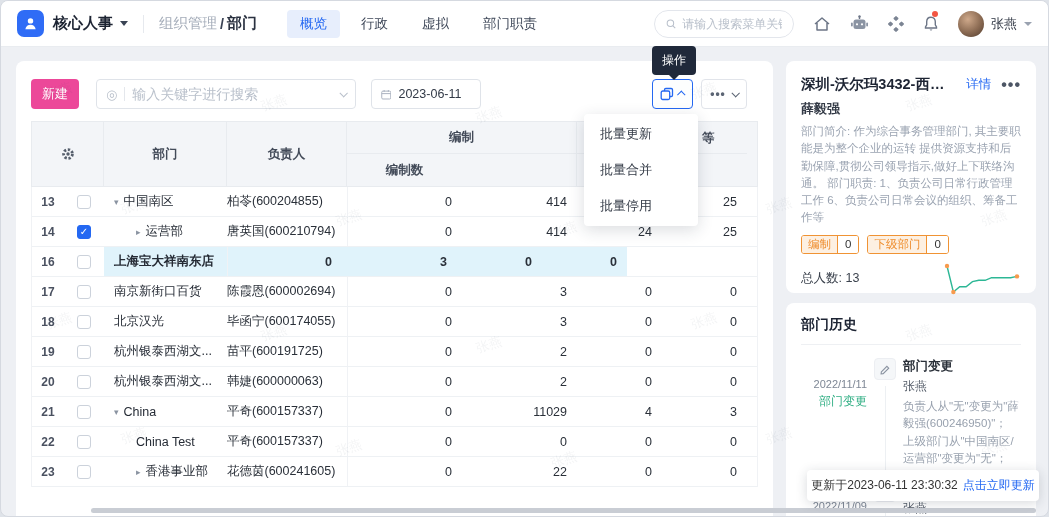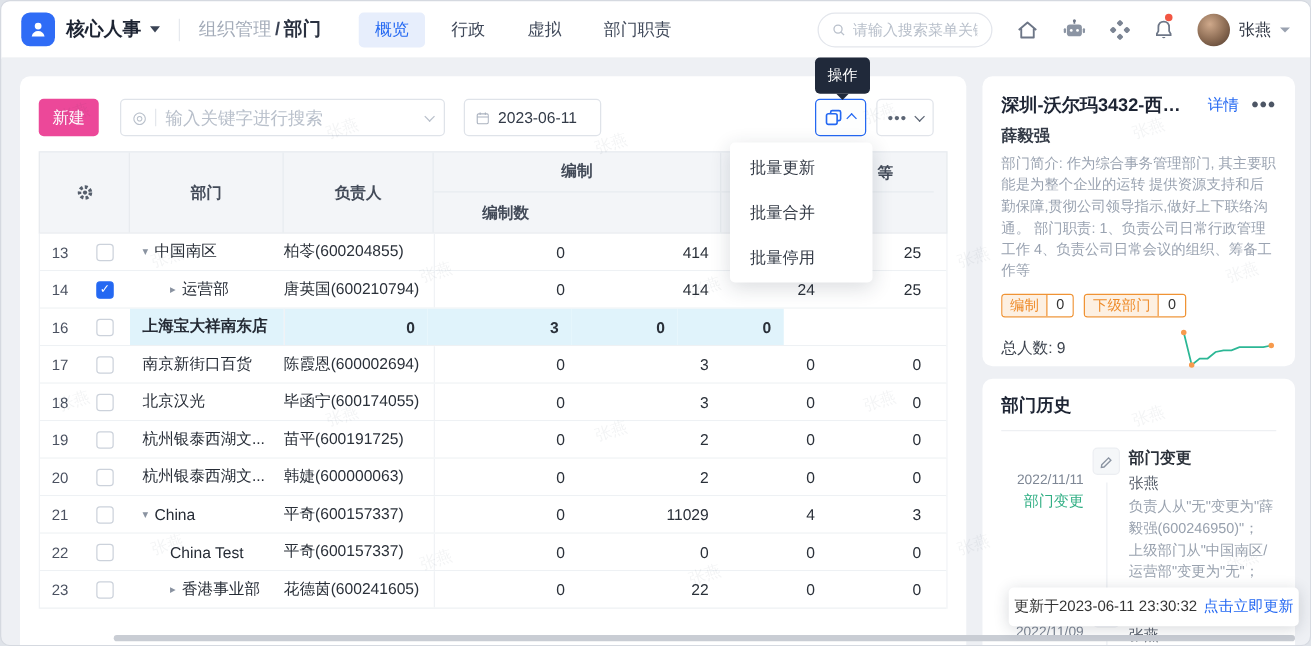--- a/index.html
+++ b/index.html
@@ -75,21 +75,21 @@
   .th-group:last-child, .th:last-child{ border-right:0; }
   .th-group .gtop{ height:32px; display:flex; align-items:center; justify-content:center;
     border-bottom:1px solid #e8ebef; position:relative; overflow:hidden; }
   .th-group .gbot{ height:32px; display:flex;gap:20px; }
   .th-group .sub{ display:flex; align-items:center; justify-content:center; border-right:1px solid #e8ebef; }
   .th-group .sub:last-child{ border-right:0; }
   .frag{ position:absolute; left:125px; top:8px; }
   .tbody{ border-left:1px solid #f0f2f5; border-right:1px solid #f0f2f5; }
   .trow{ display:flex; height:30px; align-items:center; border-bottom:1px solid #eef1f4; background:#fff; }
   .cell{ height:100%; display:flex; align-items:center; }
-  .c-num{ width:32px; justify-content:center; color:#4a5160; font-size:12px; }
+  .c-num{ width:32px; justify-content:center; color:#4a5160; font-size:12px;font-weight:bold; }
   .c-check{ width:40px; justify-content:center; }
   .c-dept{ width:123px; color:#252b35; }
   .c-mgr{ width:120px; color:#2a3039; }
   .c-val{ justify-content:flex-end; padding-right:10px; color:#2a3039; }
   .c-v1,.c-v2{ width:115px; } .c-v3,.c-v4{ width:85px; }
   .c-v1{ border-left:1px solid #f0f2f5; }
   .trow.hl .cell:not(.c-num):not(.c-check){ background:#e0f3fb; font-weight:700; }
   .cb{ width:14px; height:14px; border:1px solid #ccd2db; border-radius:3px; background:#fff;
     display:flex; align-items:center; justify-content:center; cursor:pointer;
     font-size:10px; color:#fff; line-height:1; }
@@ -424,33 +424,33 @@
     </div>
   </div>
 
   <div class="rcard rcard1">
     <div class="rc-head">
       <div class="rc-title">深圳-沃尔玛3432-西乡前进...</div>
       <span class="rc-link">详情</span>
       <span class="rc-dots">•••</span>
     </div>
     <div class="rc-sub">薛毅强</div>
-    <div class="rc-desc">部门简介: 作为综合事务管理部门, 其主要职能是为整个企业的运转 提供资源支持和后勤保障,贯彻公司领导指示,做好上下联络沟通。 部门职责: 1、负责公司日常行政管理工作 4、负责公司日常会议的组织、筹备工作等</div>
+    <div class="rc-desc">部门简介: 作为综合事务管理部门, 其主要职能是为整个企业的运转 提供资源支持和后勤保障,贯彻公司领导指示,做好上下联络沟通。 部门职责: 1、负责公司日常行政管理工作 6、负责公司日常会议的组织、筹备工作等</div>
     <div class="rc-tags" id="tagsRow">
         <div class="tag">
           <span class="tl">编制</span>
           <span class="tv">0</span>
         </div>
         <div class="tag">
           <span class="tl">下级部门</span>
           <span class="tv">0</span>
         </div>
       </div>
     <div class="rc-stats" id="statsGrid">
-        <div class="stat">总人数: 9</div>
+        <div class="stat">总人数: 13</div>
         <div class="spark">
           <svg width="78" height="34">
             <polyline points="4,4 10.363636363636363,30 16.727272727272727,24.8 23.09090909090909,24.8 29.454545454545453,19.6 35.81818181818181,18.3 42.18181818181818,18.3 48.54545454545455,15.7 54.90909090909091,15.7 61.27272727272727,15.7 67.63636363636363,15.7 74,14.4" fill="none" stroke="#2cb795" stroke-width="1.4"></polyline>
             <circle cx="4" cy="4" r="2.2" fill="#f79a4d"></circle>
             <circle cx="10.363636363636363" cy="30" r="2.2" fill="#f79a4d"></circle>
             <circle cx="74" cy="14.4" r="2.2" fill="#f79a4d"></circle>
           </svg>
         </div>
         <div class="stat">增长率: 0.00%</div>
         <div class="spark">

